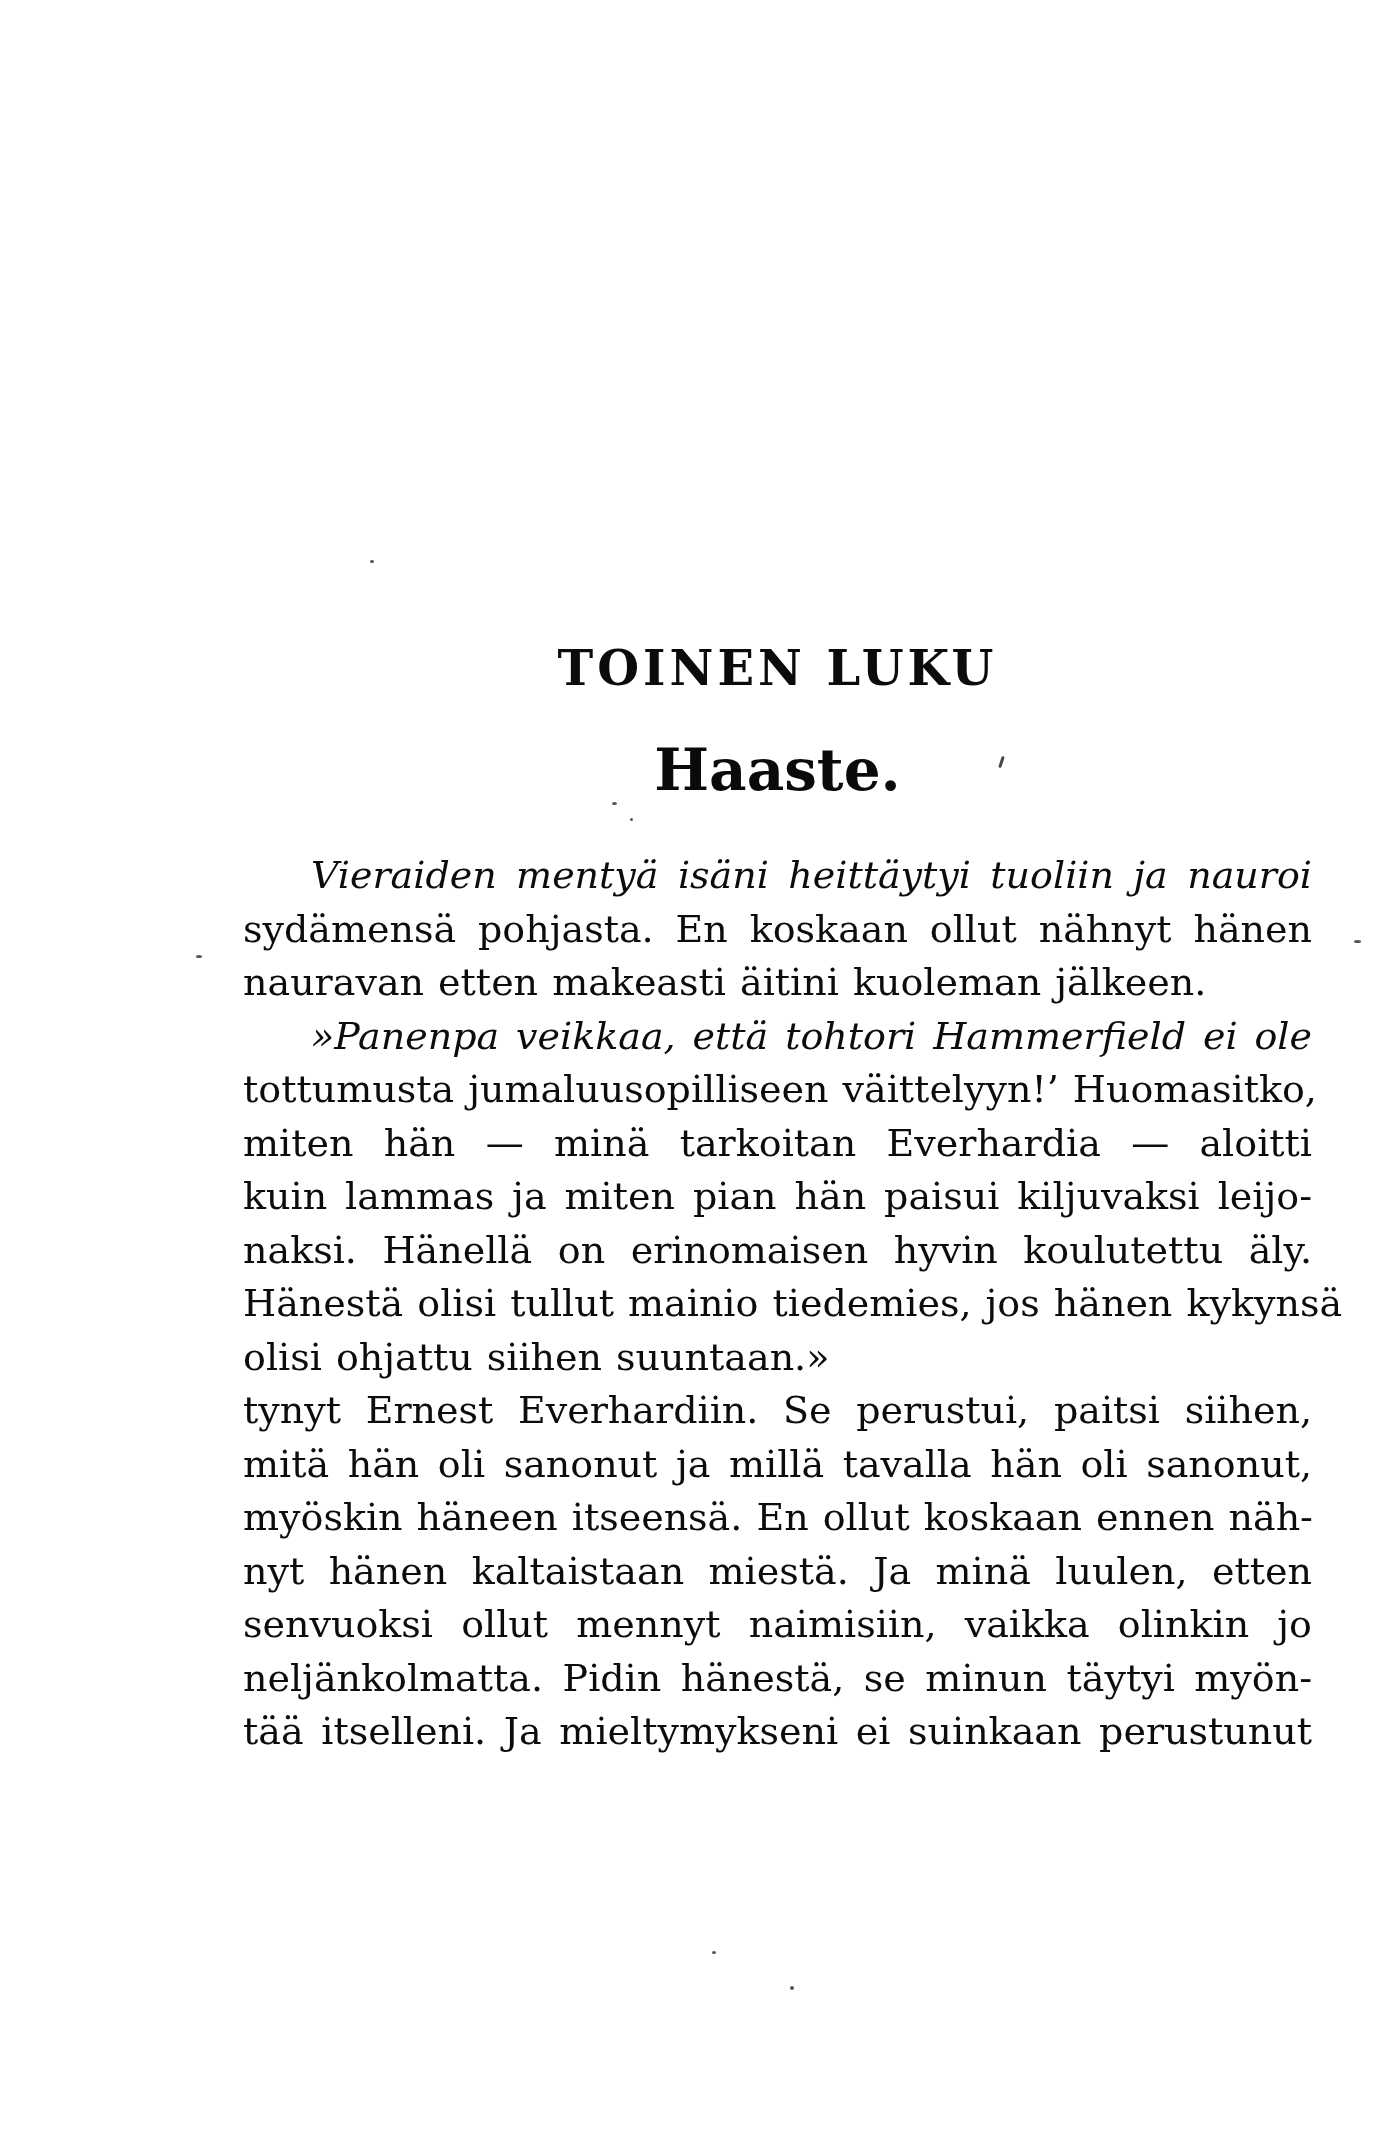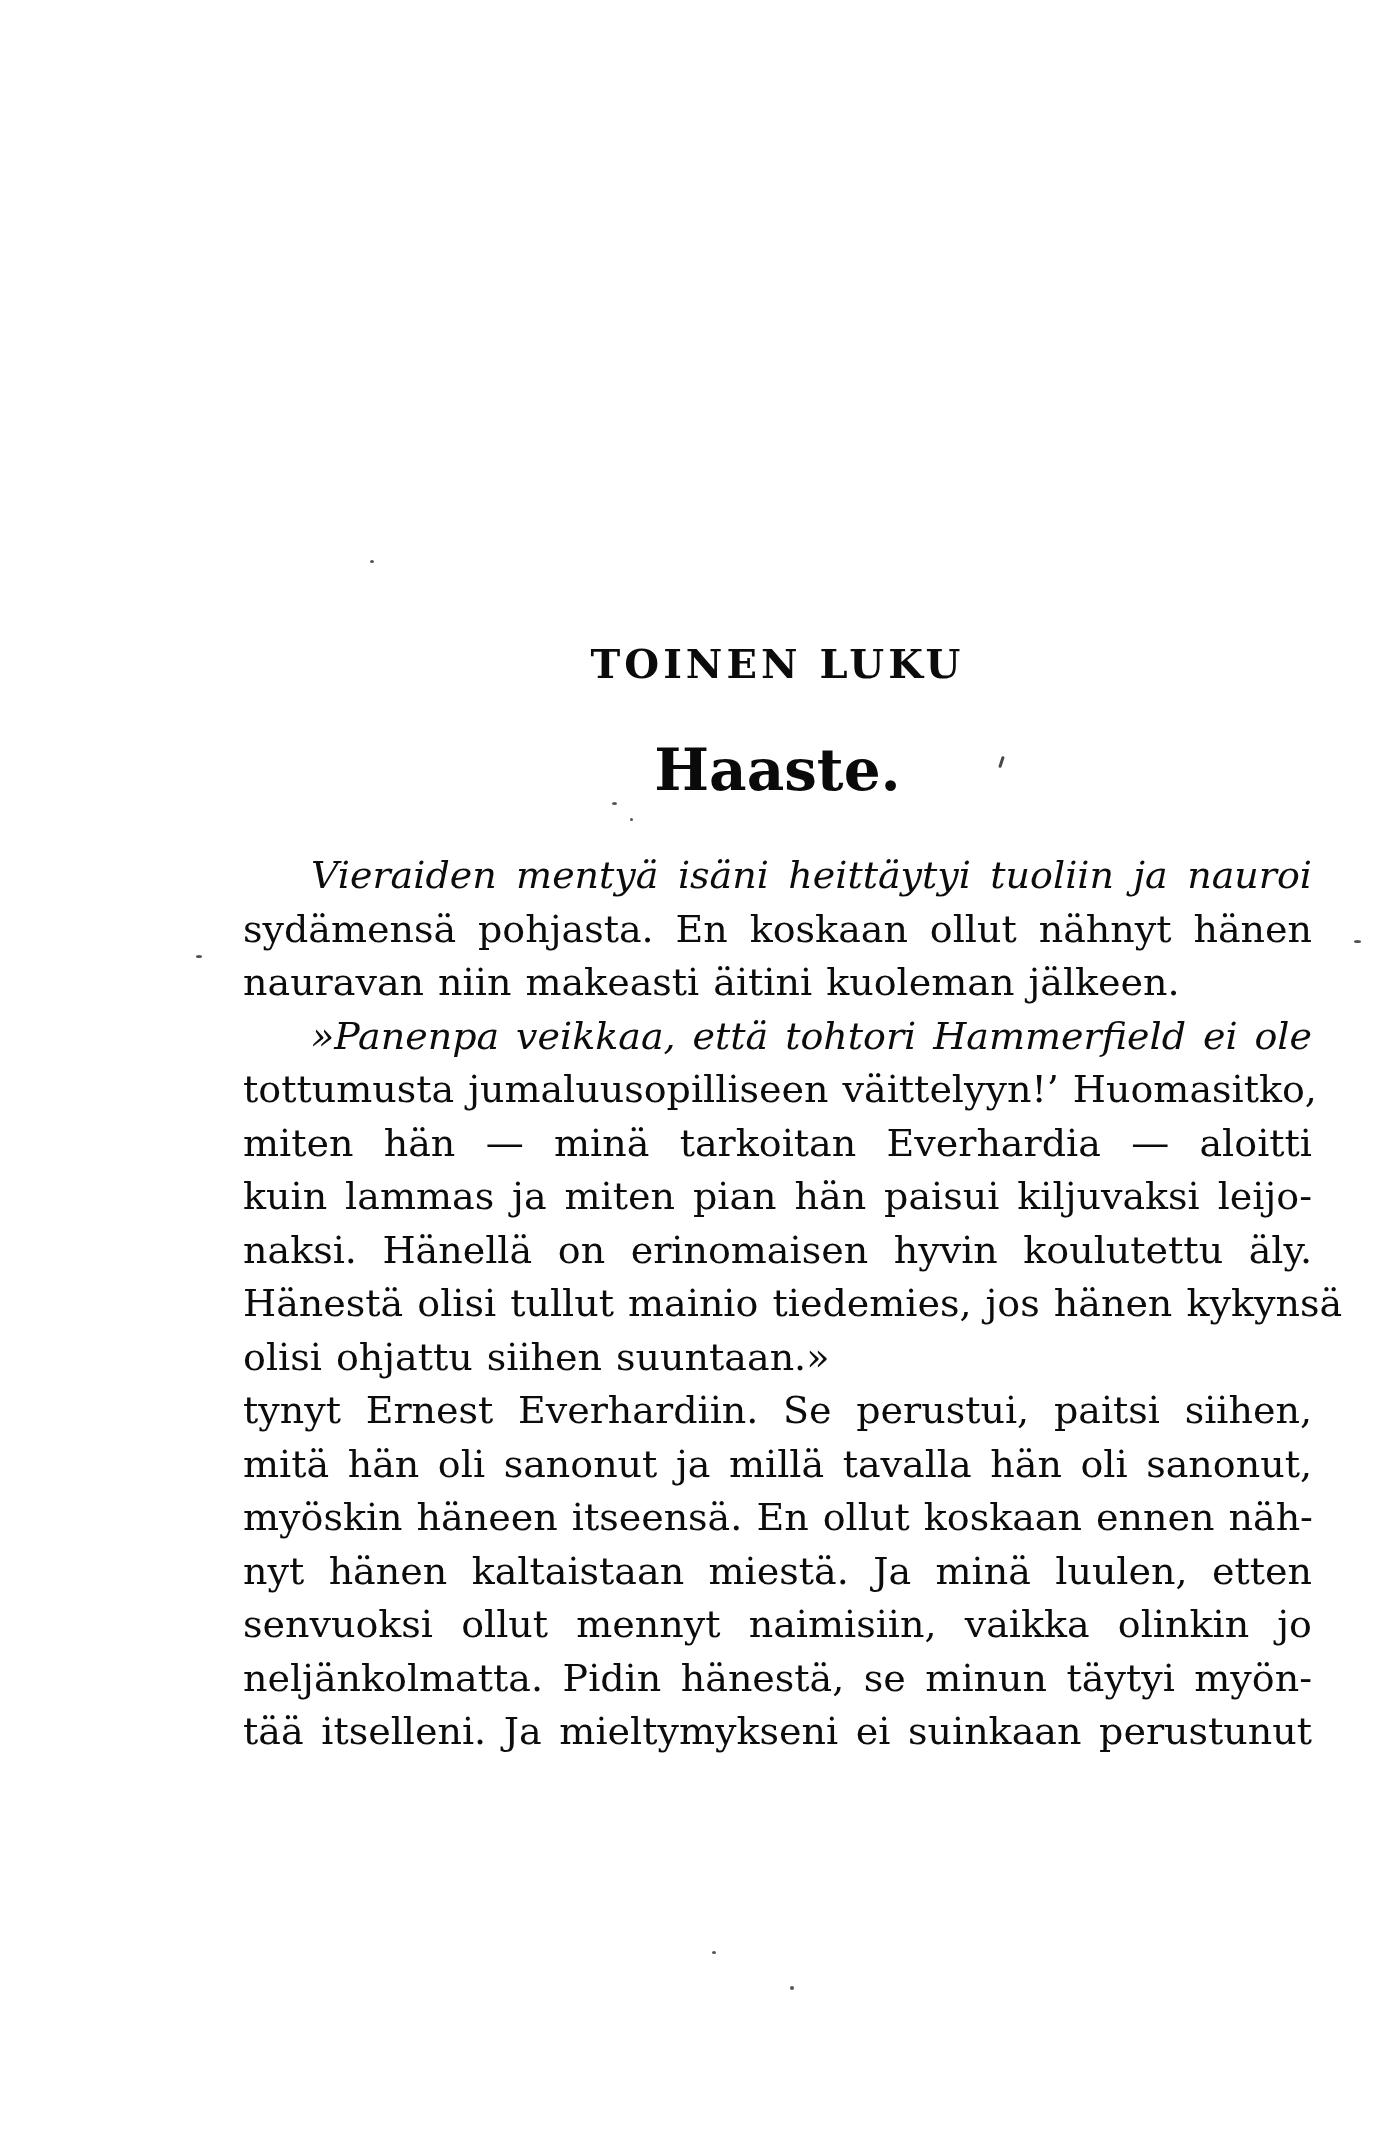--- a/index.html
+++ b/index.html
@@ -15,21 +15,21 @@
     color: #0c0c0c;
     font-family: "DejaVu Serif", "Liberation Serif", serif;
     overflow: hidden;
   }
   .chapter-heading {
     position: absolute;
     left: 243px;
     width: 1069px;
     top: 640px;
     text-align: center;
-    font-size: 40px;
+    font-size: 48px;
     font-weight: bold;
     letter-spacing: 4px;
     white-space: nowrap;
     color: #0b0b0b;
   }
   .section-title {
     position: absolute;
     left: 243px;
     width: 1069px;
     top: 736px;
@@ -84,21 +84,21 @@
 
 <div class="page">
 
   <div class="chapter-heading">TOINEN LUKU</div>
 
   <div class="section-title">Haaste.</div>
 
   <div class="body-text">
     <div class="text-line indent">Vieraiden mentyä isäni heittäytyi tuoliin ja nauroi</div>
     <div class="text-line">sydämensä pohjasta. En koskaan ollut nähnyt hänen</div>
-    <div class="text-line ragged">nauravan niin makeasti äitini kuoleman jälkeen.</div>
+    <div class="text-line ragged">nauravan etten makeasti äitini kuoleman jälkeen.</div>
     <div class="text-line indent">»Panenpa veikkaa, että tohtori Hammerfield ei ole</div>
     <div class="text-line">tottumusta jumaluusopilliseen väittelyyn!’ Huomasitko,</div>
     <div class="text-line">miten hän — minä tarkoitan Everhardia — aloitti</div>
     <div class="text-line">kuin lammas ja miten pian hän paisui kiljuvaksi leijo-</div>
     <div class="text-line">naksi. Hänellä on erinomaisen hyvin koulutettu äly.</div>
     <div class="text-line">Hänestä olisi tullut mainio tiedemies, jos hänen kykynsä</div>
     <div class="text-line ragged">olisi ohjattu siihen suuntaan.»</div>
     <div class="text-line">tynyt Ernest Everhardiin. Se perustui, paitsi siihen,</div>
     <div class="text-line">mitä hän oli sanonut ja millä tavalla hän oli sanonut,</div>
     <div class="text-line">myöskin häneen itseensä. En ollut koskaan ennen näh-</div>

